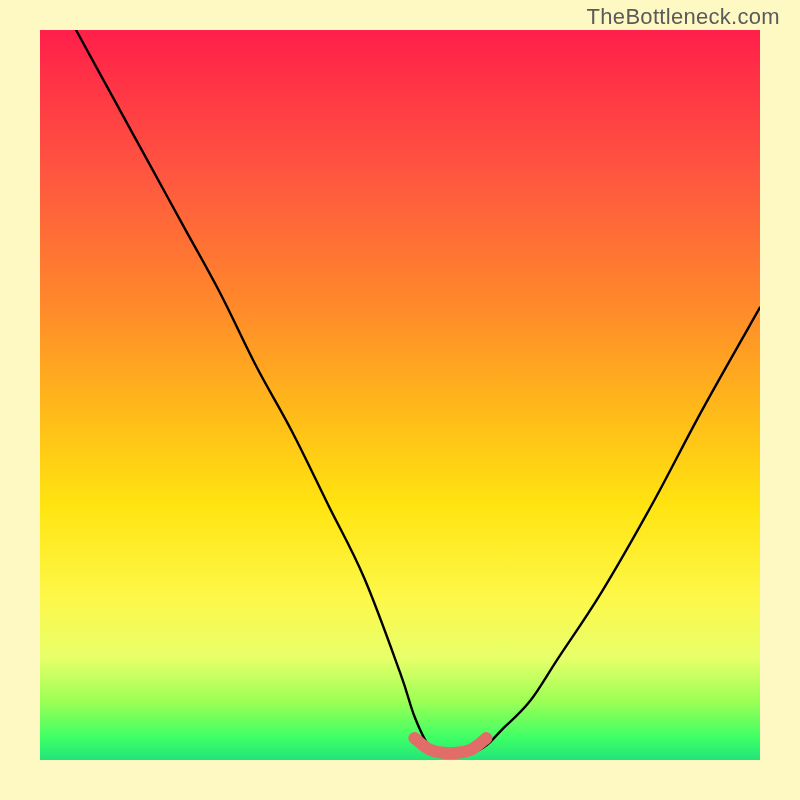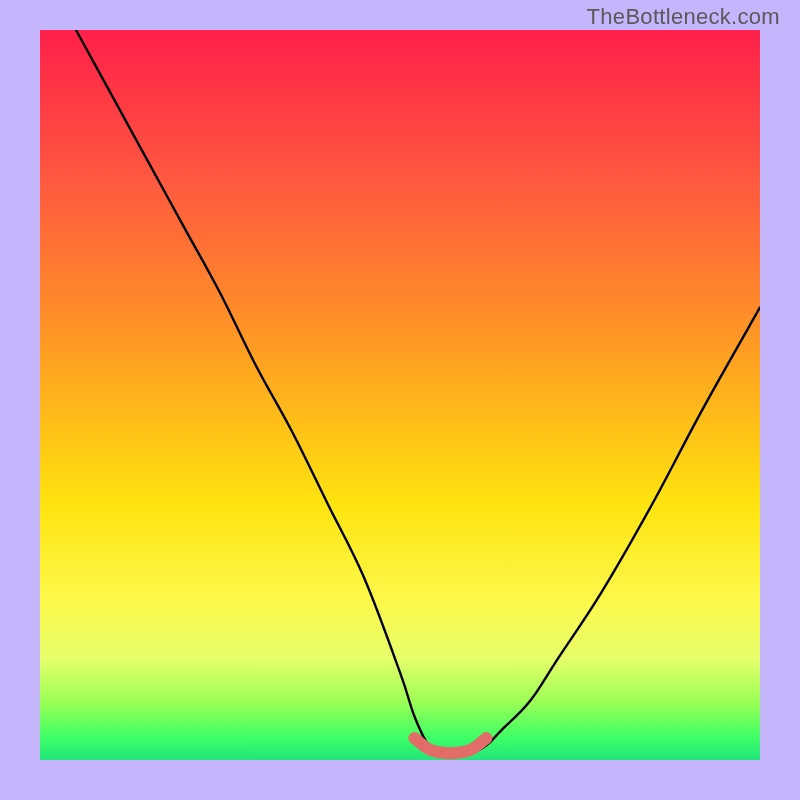--- a/index.html
+++ b/index.html
@@ -8,21 +8,21 @@
     width: 800px;
     height: 800px;
     background: #000;
     overflow: hidden;
     font-family: Arial, Helvetica, sans-serif;
   }
   .frame {
     position: relative;
     width: 800px;
     height: 800px;
-    background: #c4b5fd;
+    background: #fef9c3;
   }
   .watermark {
     position: absolute;
     top: 4px;
     right: 20px;
     color: #5a5a5a;
     font-size: 22px;
     font-weight: 500;
     letter-spacing: 0.3px;
     z-index: 10;

